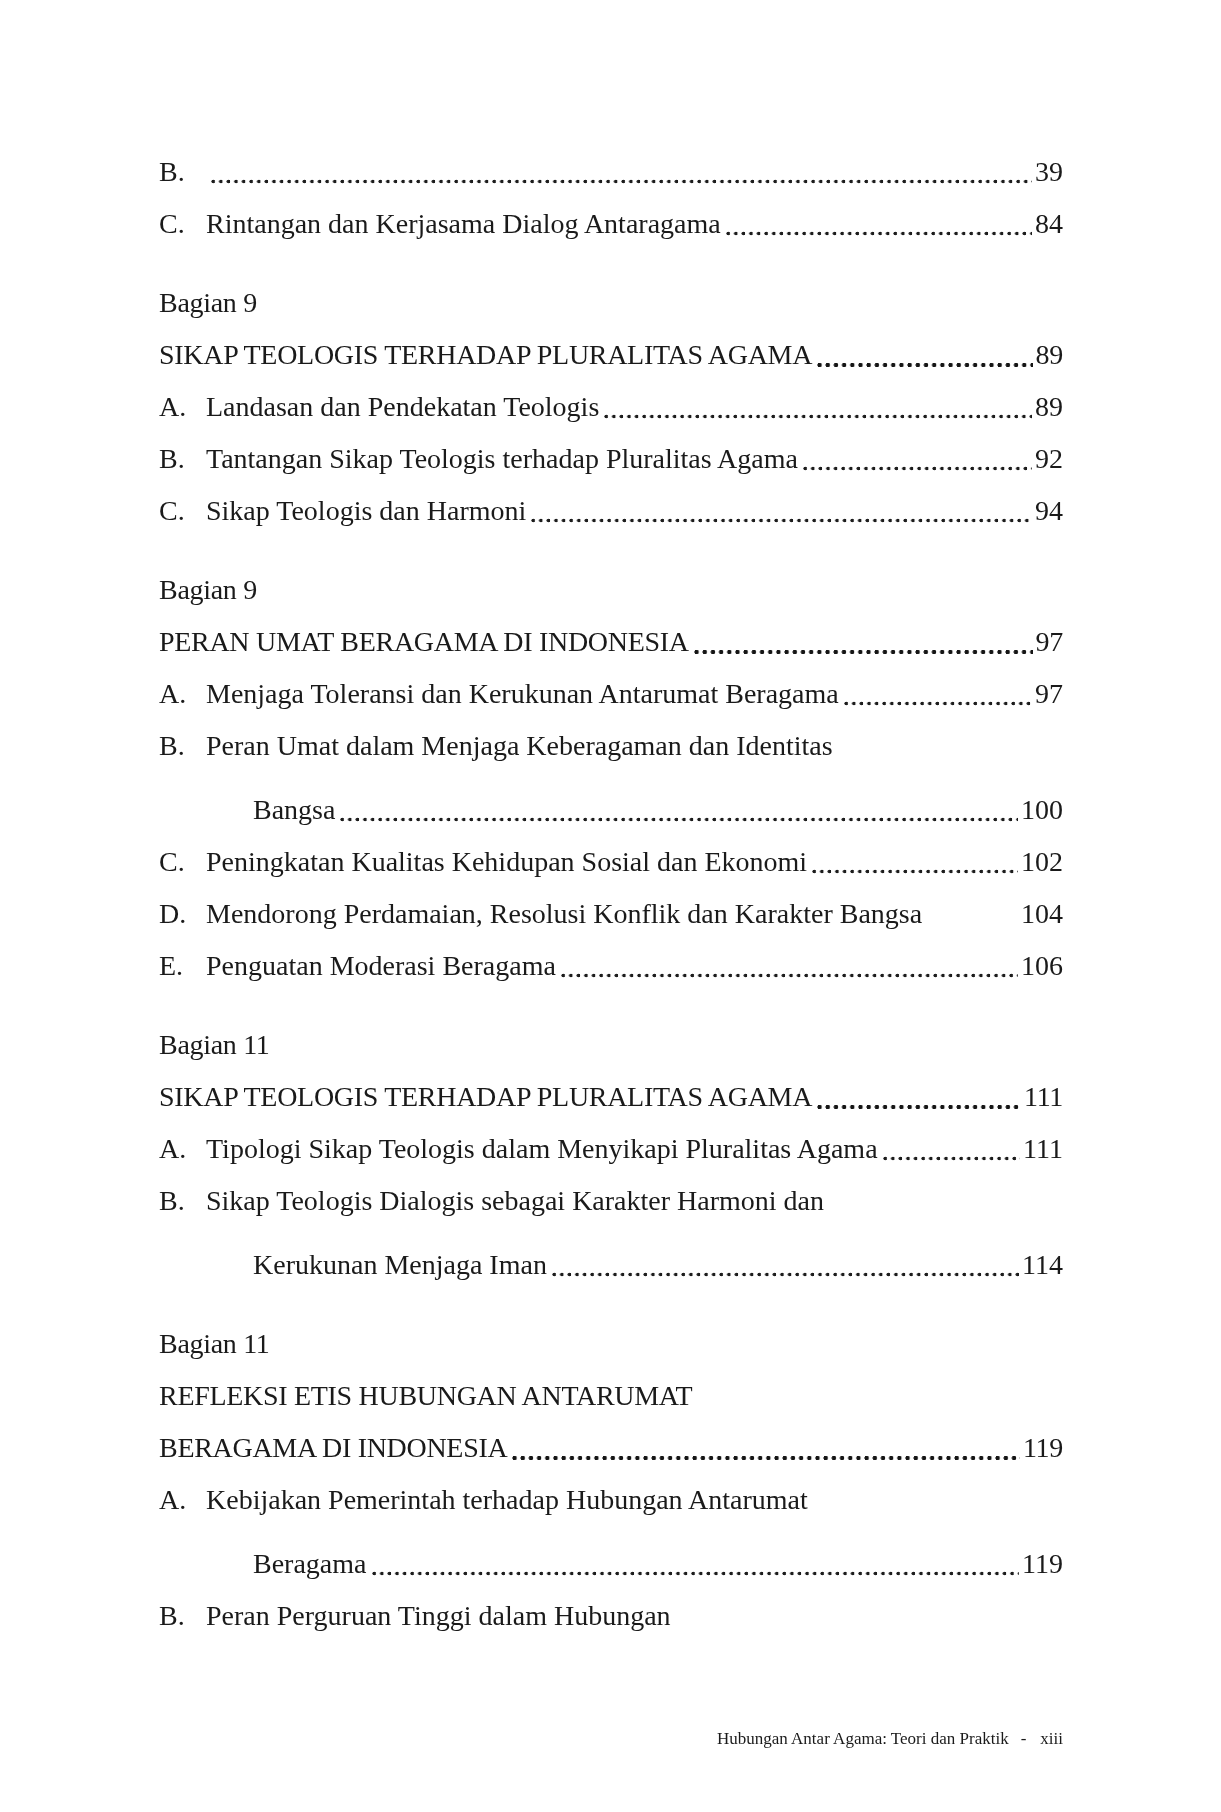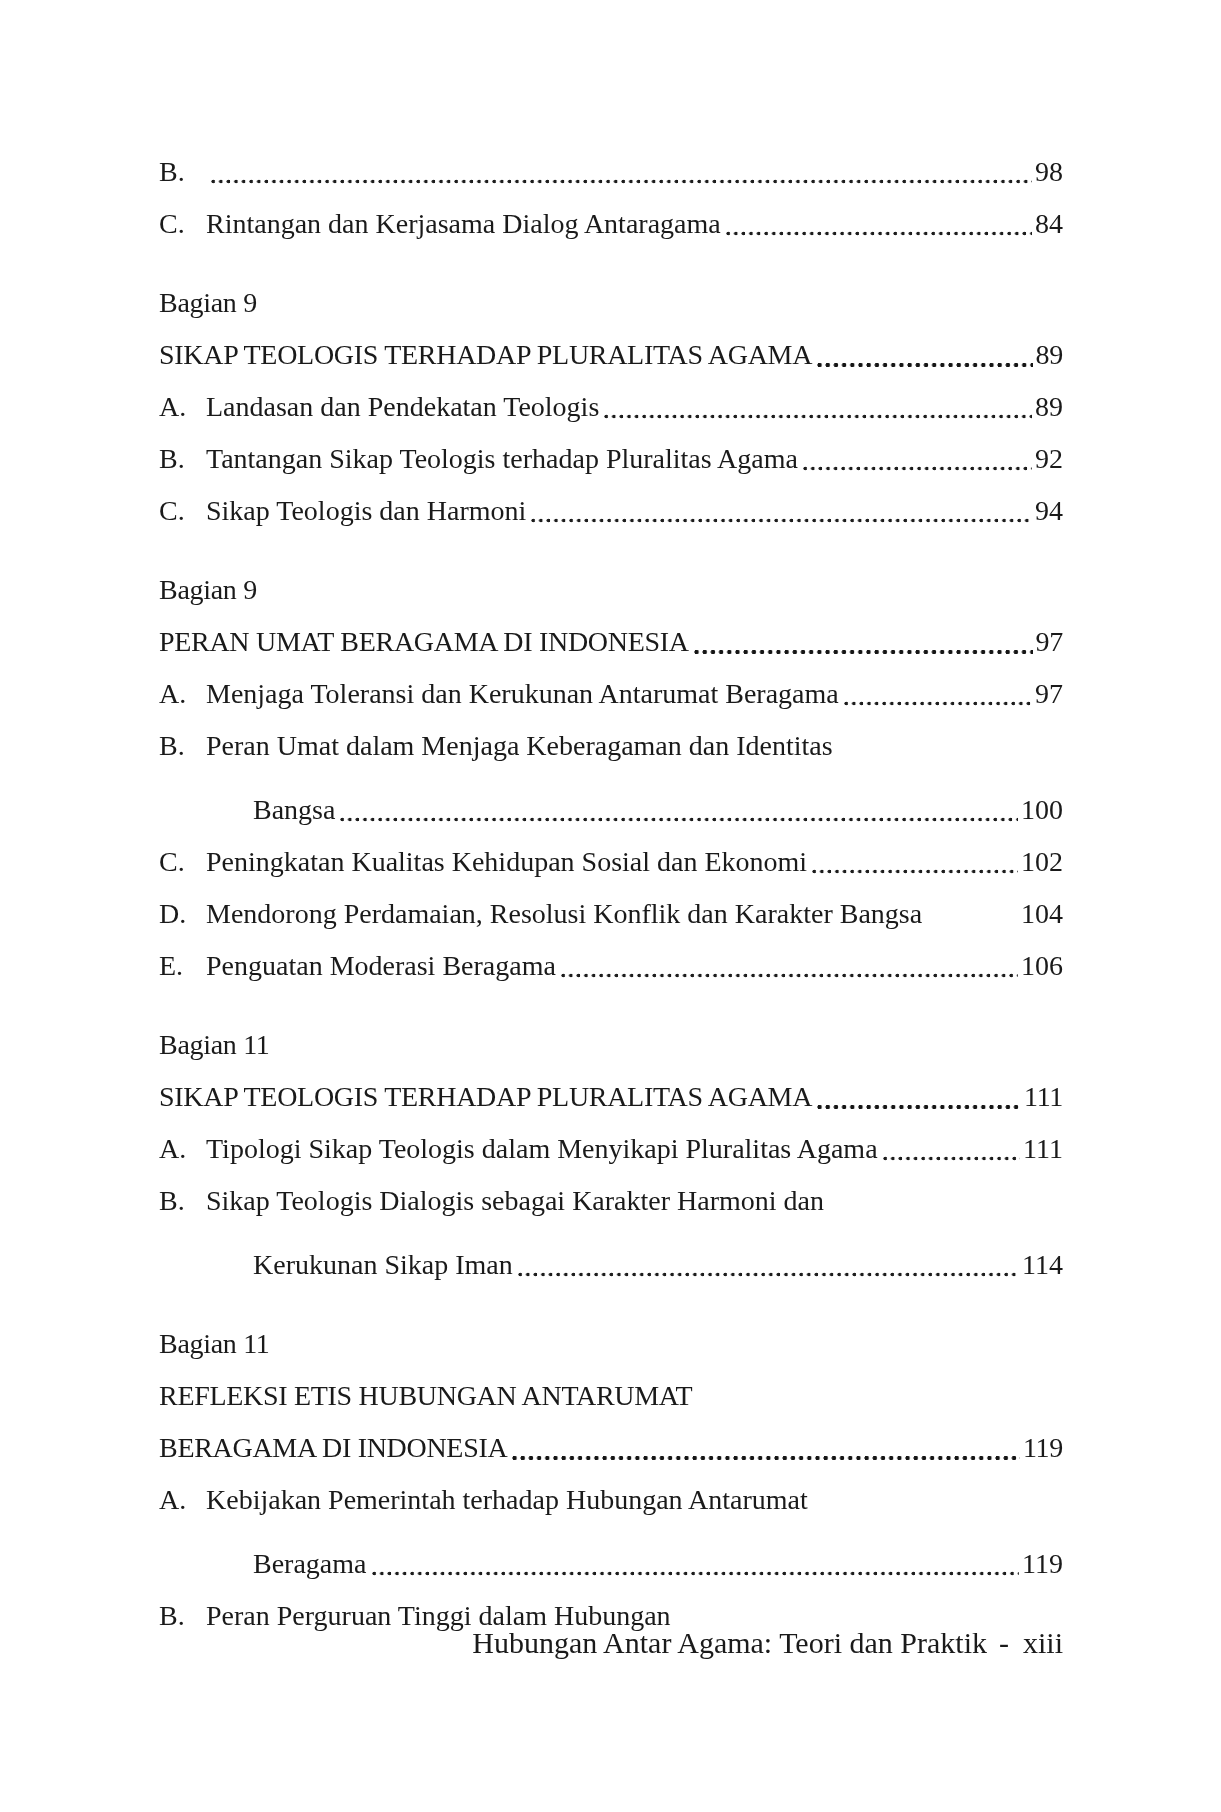--- a/index.html
+++ b/index.html
@@ -52,40 +52,40 @@
   .leader.leader-bold {
     height: 6px;
     background-image: radial-gradient(circle at 2.6px 3px, #151515 1.95px, rgba(0,0,0,0) 2.5px);
     background-size: 8.2px 6px;
     margin-bottom: 9px;
   }
   .leader.leader-none { background: none; }
   .page-num { flex: 0 0 auto; }
   .page-footer {
     position: absolute;
-    top: 1628px;
+    top: 1724px;
     right: 158px;
-    font-size: 30px;
+    font-size: 17px;
     line-height: 30px;
     white-space: nowrap;
     color: #1a1a1a;
   }
   .page-footer .sep { margin: 0 12px; }
   .page-footer .folio { margin-left: 2px; }
 </style>
 </head>
 <body>
 
 <div class="page">
   <main class="toc" id="toc-root">
       <div class="toc-item">
         <div class="toc-row">
           <span class="entry-letter">B.</span>
           <span class="leader"></span>
-          <span class="page-num">98</span>
+          <span class="page-num">39</span>
         </div>
       </div>
       <div class="toc-item">
         <div class="toc-row">
           <span class="entry-letter">C.</span>
           <span class="entry-text">Rintangan dan Kerjasama Dialog Antaragama</span>
           <span class="leader"></span>
           <span class="page-num">84</span>
         </div>
       </div>
@@ -192,21 +192,21 @@
             <span class="leader"></span>
             <span class="page-num">111</span>
           </div>
         </div>
         <div class="toc-item">
           <div class="toc-row">
             <span class="entry-letter">B.</span>
             <span class="entry-text">Sikap Teologis Dialogis sebagai Karakter Harmoni dan</span>
           </div>
           <div class="toc-row indent-cont">
-            <span class="entry-text">Kerukunan Sikap Iman</span>
+            <span class="entry-text">Kerukunan Menjaga Iman</span>
             <span class="leader"></span>
             <span class="page-num">114</span>
           </div>
         </div>
       </section>
       <section class="toc-section">
         <div class="toc-row row-bold part-row">
           <span class="entry-text">Bagian 11</span>
         </div>
         <div class="toc-row row-bold title-row">

